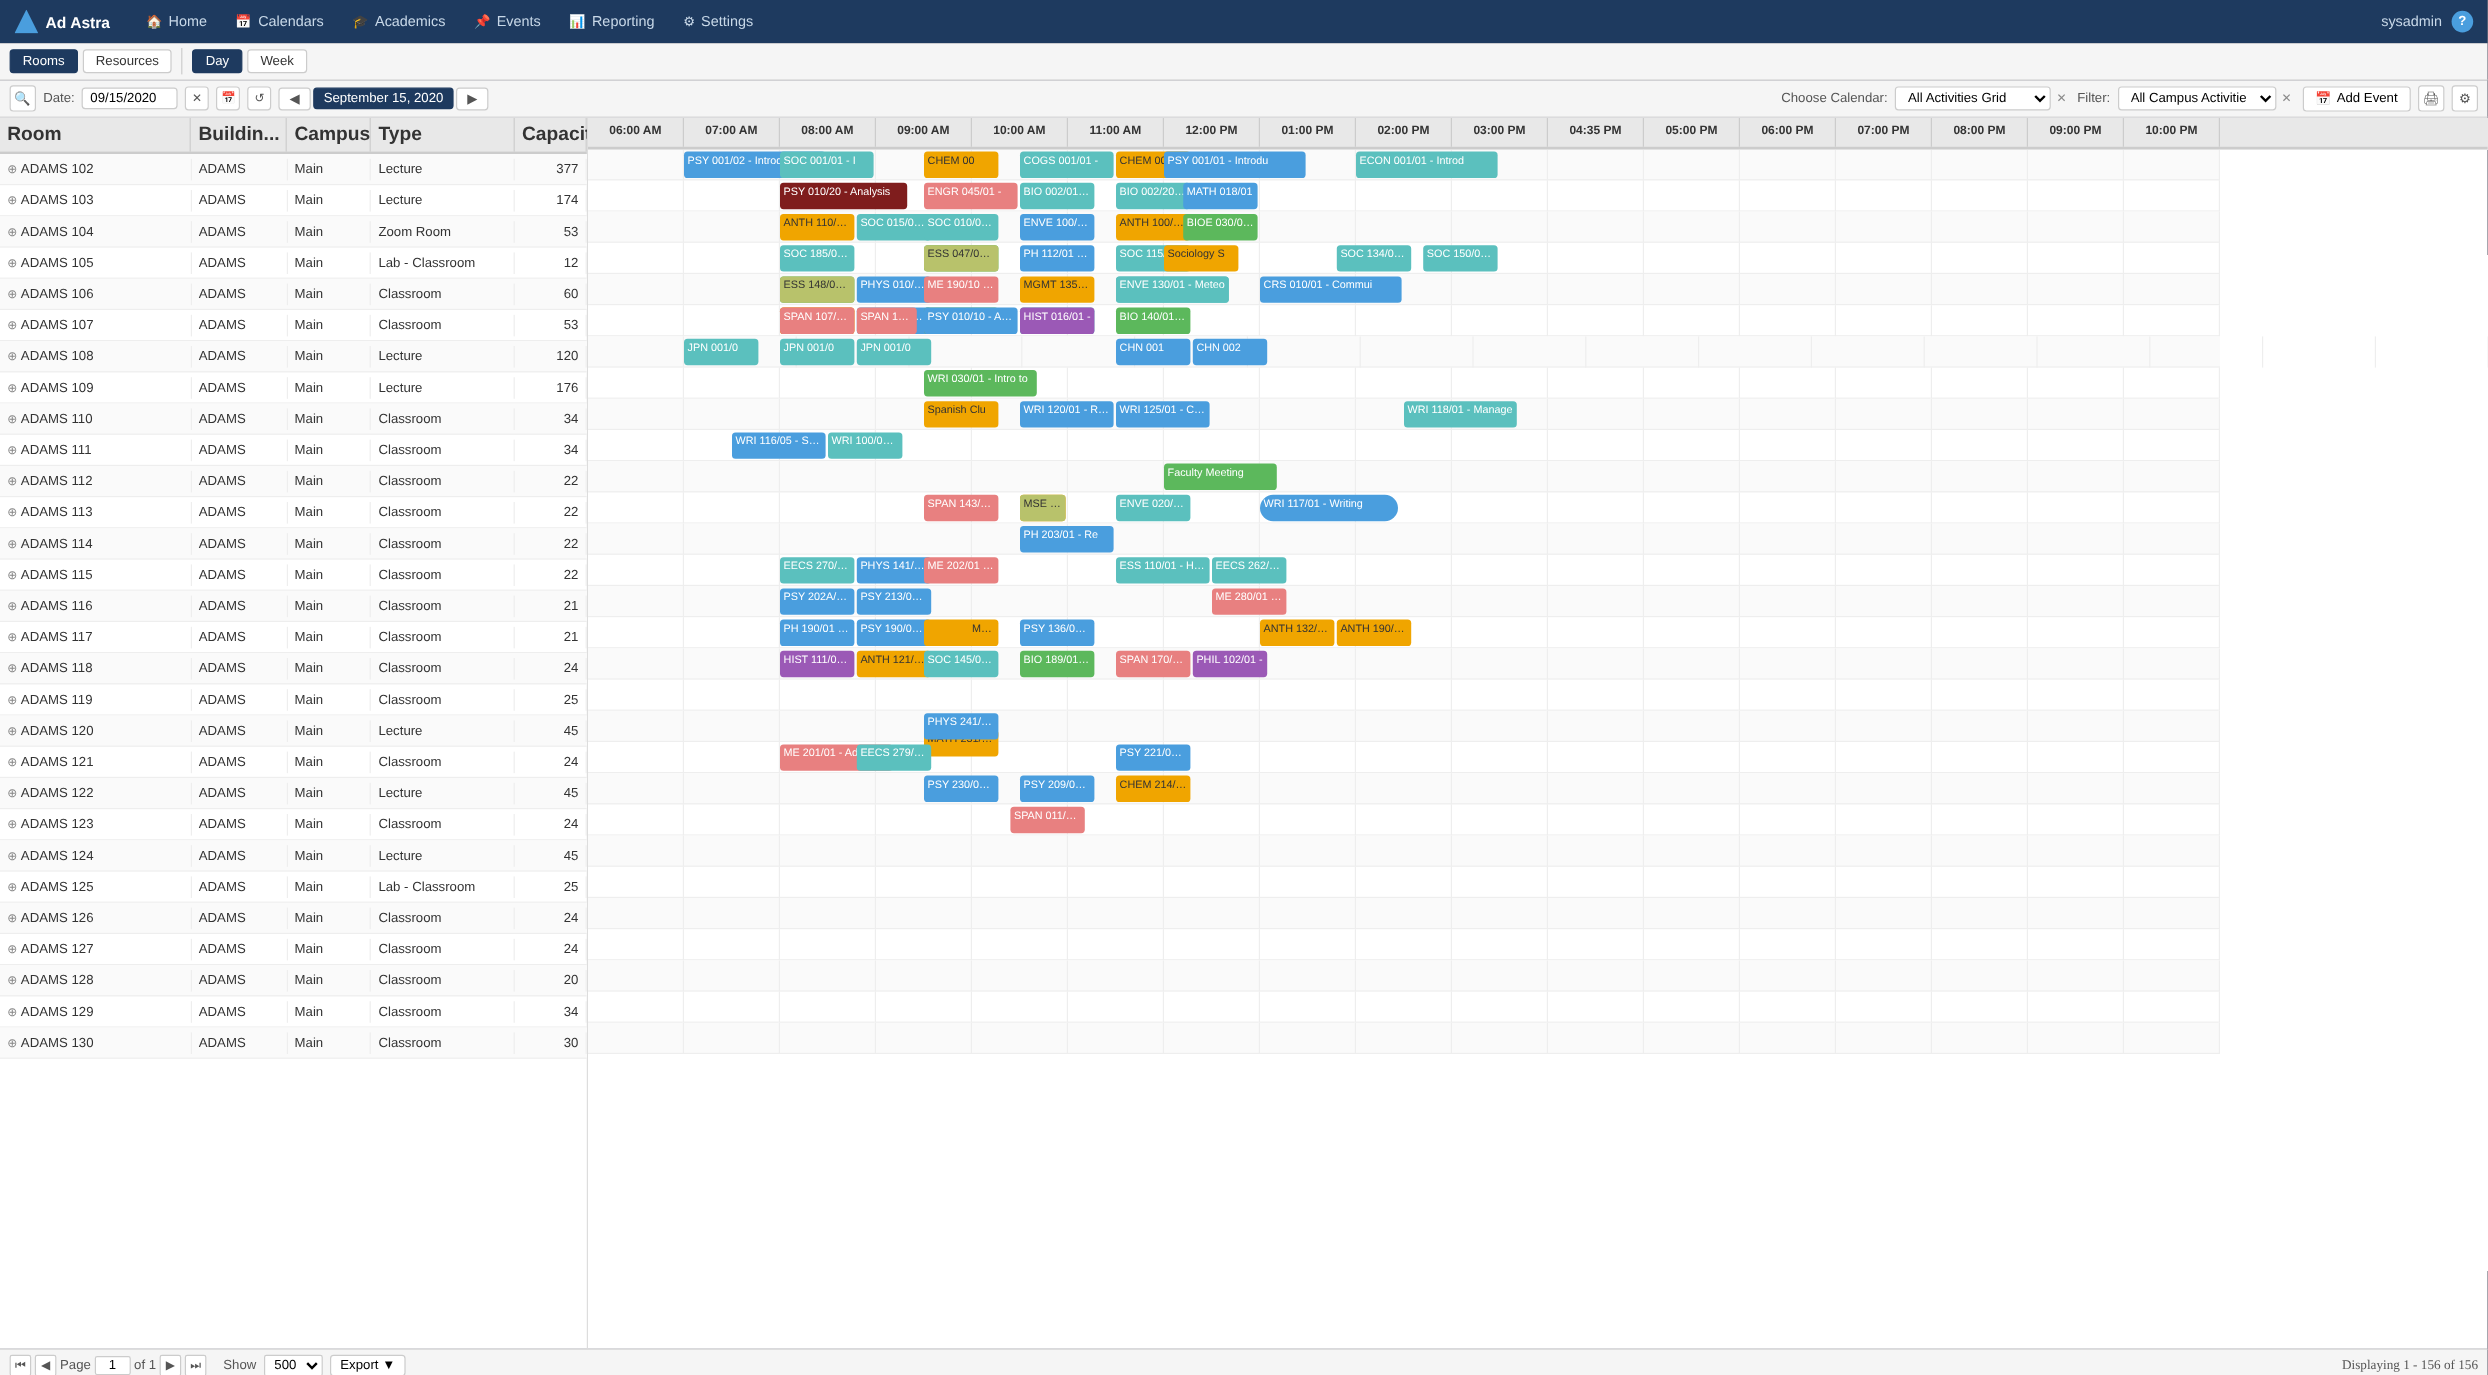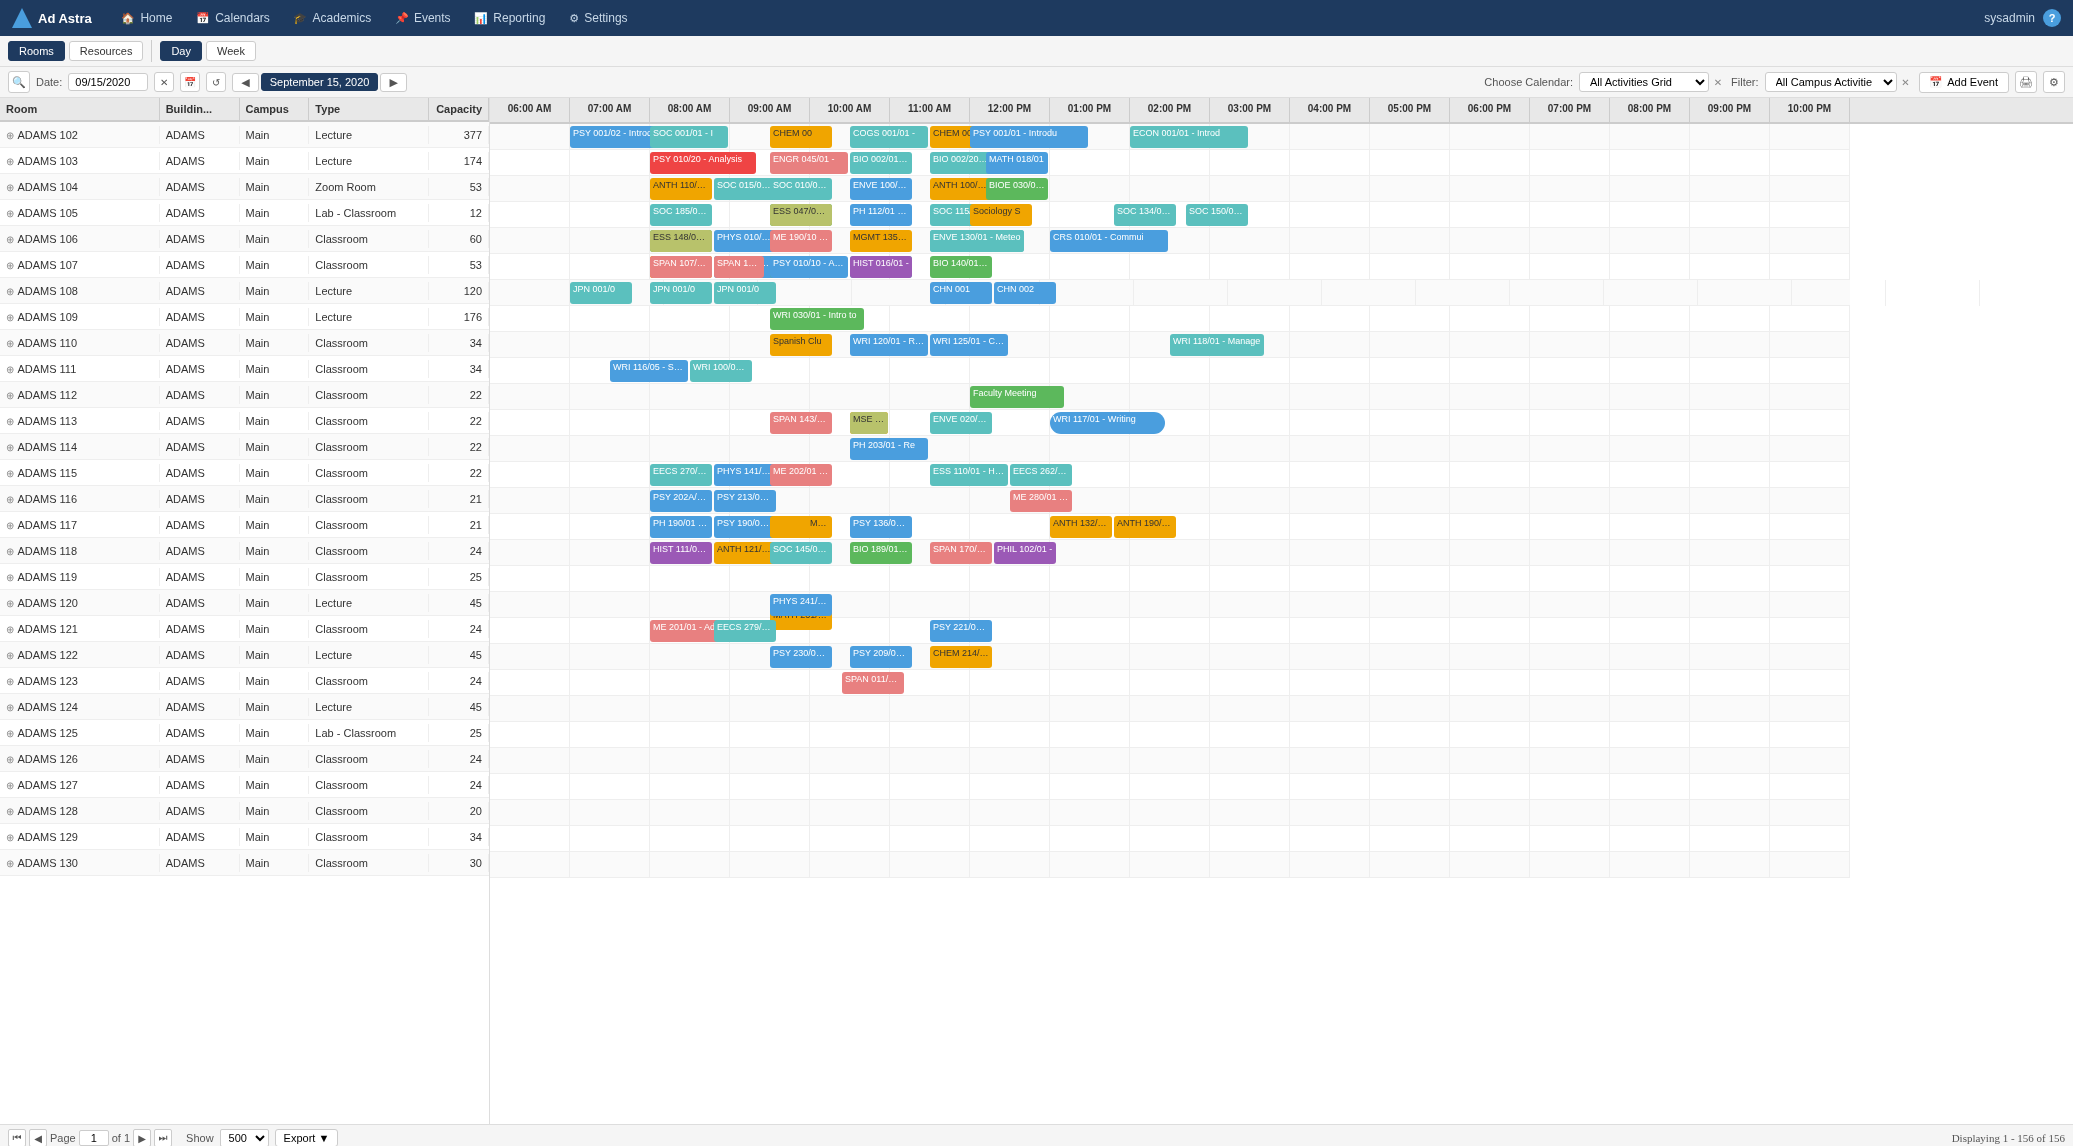--- a/index.html
+++ b/index.html
@@ -201,21 +201,21 @@
     .room-header {
       display: flex;
       background: #e8e8e8;
       border-bottom: 2px solid #ccc;
       position: sticky;
       top: 0;
       z-index: 10;
     }
     .col-header {
       padding: 5px 6px;
-      font-size: 11px;
+      font-size: 16px;
       font-weight: bold;
       color: #333;
       border-right: 1px solid #ccc;
       white-space: nowrap;
     }
     .col-room { width: 160px; }
     .col-building { width: 80px; }
     .col-campus { width: 70px; }
     .col-type { width: 120px; }
     .col-capacity { width: 60px; text-align: right; }
@@ -736,21 +736,21 @@
           <div class="time-col">06:00 AM</div>
           <div class="time-col">07:00 AM</div>
           <div class="time-col">08:00 AM</div>
           <div class="time-col">09:00 AM</div>
           <div class="time-col">10:00 AM</div>
           <div class="time-col">11:00 AM</div>
           <div class="time-col">12:00 PM</div>
           <div class="time-col">01:00 PM</div>
           <div class="time-col">02:00 PM</div>
           <div class="time-col">03:00 PM</div>
-          <div class="time-col">04:00 PM</div>
+          <div class="time-col">04:35 PM</div>
           <div class="time-col">05:00 PM</div>
           <div class="time-col">06:00 PM</div>
           <div class="time-col">07:00 PM</div>
           <div class="time-col">08:00 PM</div>
           <div class="time-col">09:00 PM</div>
           <div class="time-col">10:00 PM</div>
         </div>
       <div class="schedule-rows" id="schedule-rows">
           <div class="schedule-row" style="width: 1360px;">
             <div class="time-slot"></div>
@@ -789,21 +789,21 @@
             <div class="time-slot"></div>
             <div class="time-slot"></div>
             <div class="time-slot"></div>
             <div class="time-slot"></div>
             <div class="time-slot"></div>
             <div class="time-slot"></div>
             <div class="time-slot"></div>
             <div class="time-slot"></div>
             <div class="time-slot"></div>
             <div class="time-slot"></div>
-            <div class="event-block" style="left: 160px; width: 106px; background: #ef4444;">PSY 010/20 - Analysis</div>
+            <div class="event-block" style="left: 160px; width: 106px; background: #7f1d1d;">PSY 010/20 - Analysis</div>
             <div class="event-block" style="left: 280px; width: 78px; background: rgb(232, 128, 128);">ENGR 045/01 -</div>
             <div class="event-block" style="left: 360px; width: 62px; background: rgb(91, 192, 190);">BIO 002/01 - Ir</div>
             <div class="event-block" style="left: 440px; width: 62px; background: rgb(91, 192, 190);">BIO 002/20 - Ir</div>
             <div class="event-block" style="left: 496px; width: 62px; background: rgb(74, 158, 222);">MATH 018/01</div>
           </div>
           <div class="schedule-row" style="width: 1360px;">
             <div class="time-slot"></div>
             <div class="time-slot"></div>
             <div class="time-slot"></div>
             <div class="time-slot"></div>

